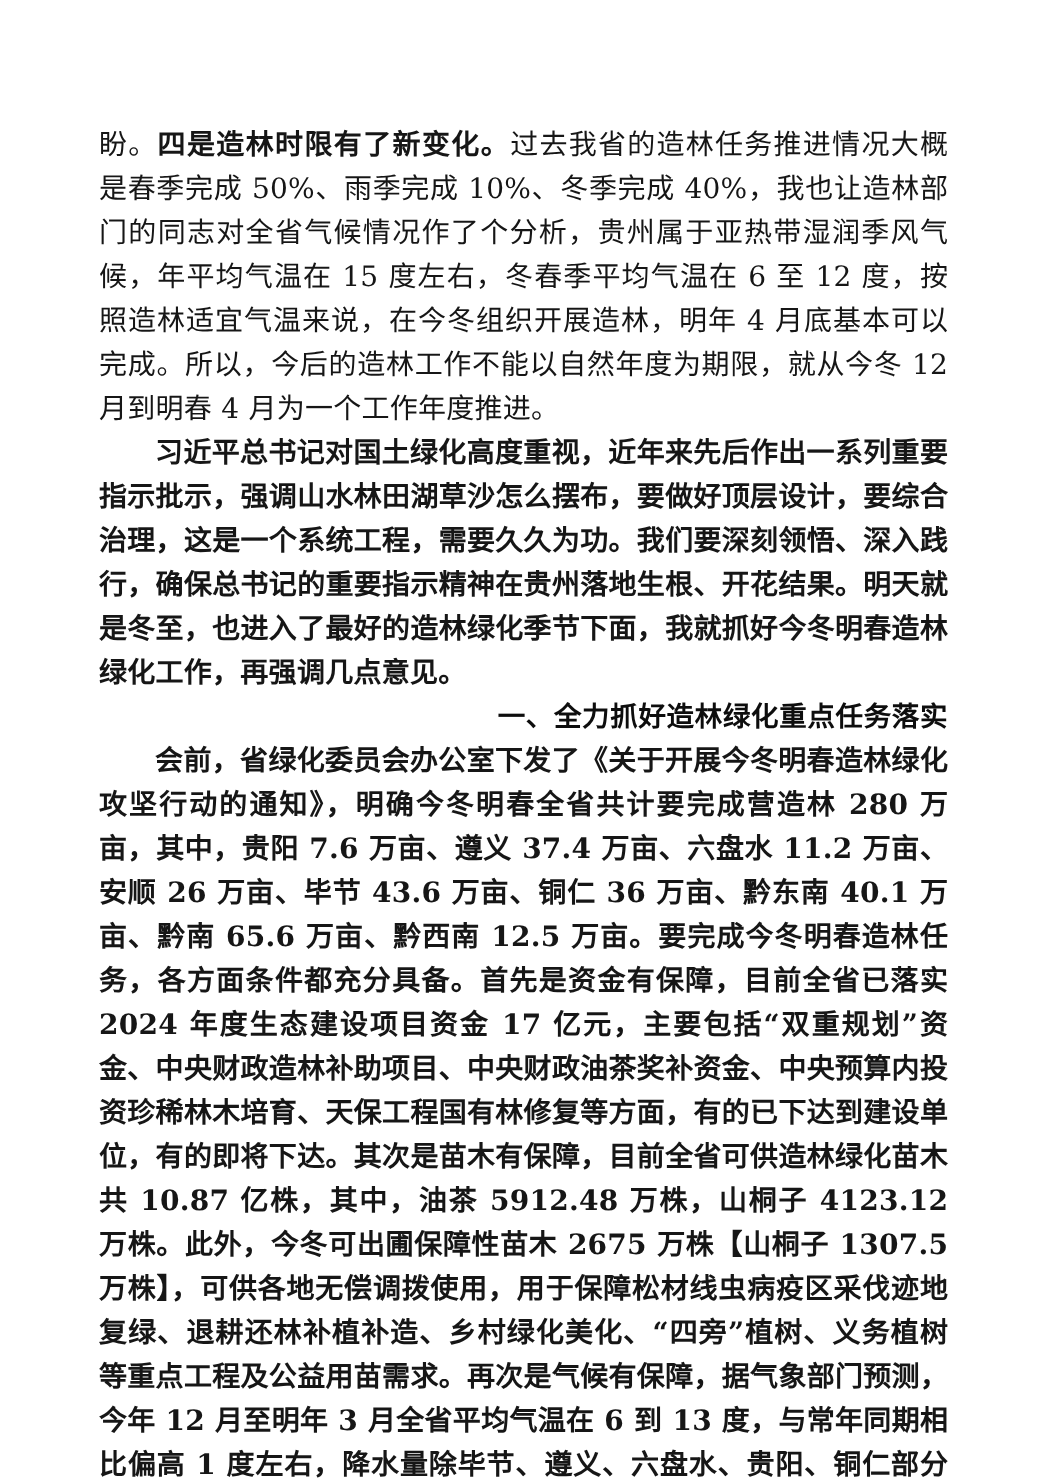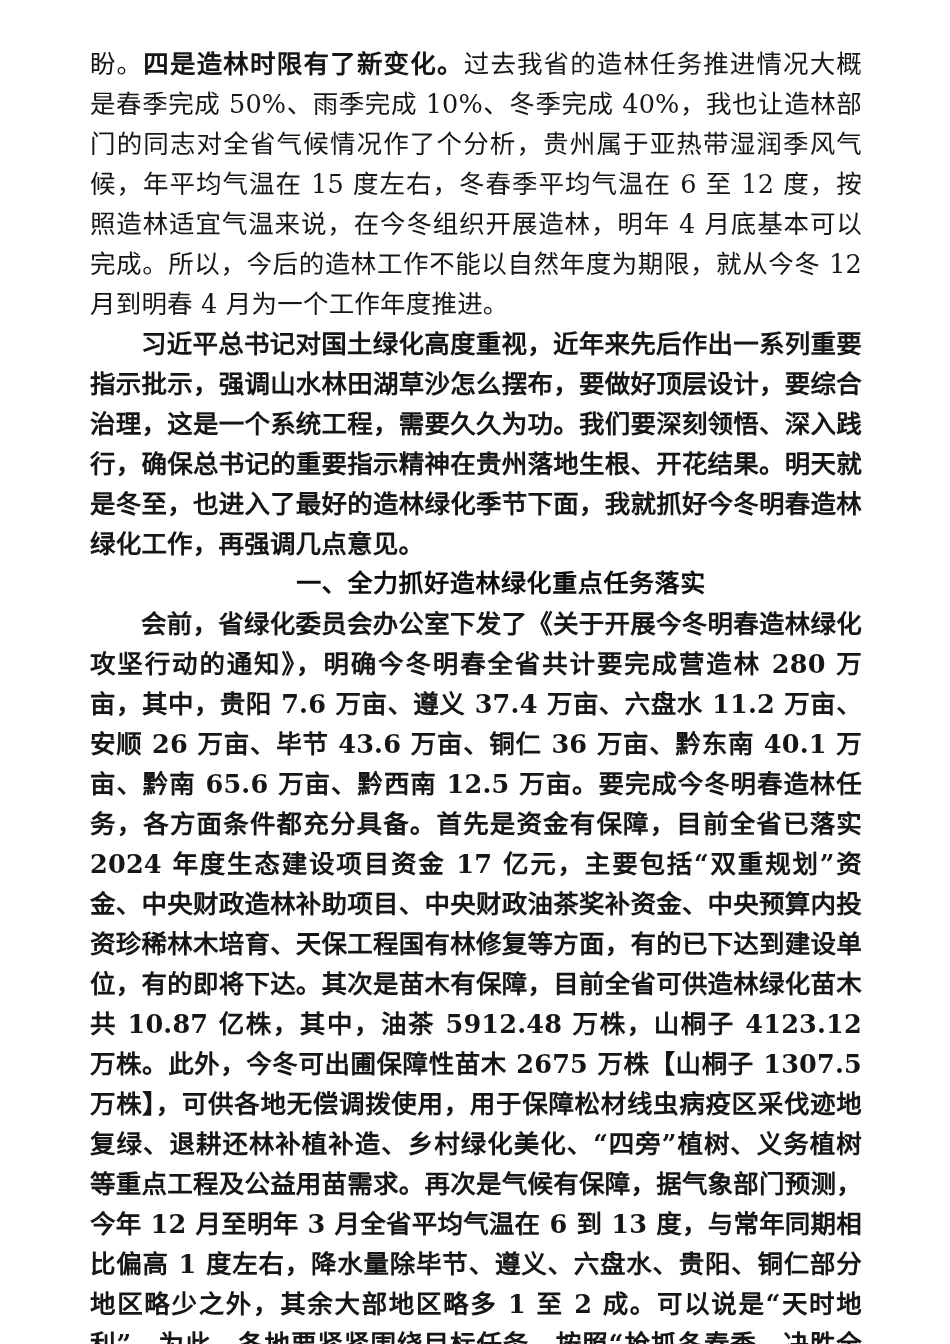--- a/index.html
+++ b/index.html
@@ -15,21 +15,21 @@
     font-family: "DejaVu Serif", "Liberation Serif", serif;
     color: #1a1a1a;
   }
 
   .page {
     position: relative;
     width: 950px;
     height: 1344px;
     background: #ffffff;
     box-sizing: border-box;
-    padding: 44px 90px 0 90px;
+    padding: 112px 90px 0 90px;
   }
 
   .doc-body {
     width: 772px;
   }
 
   
   .para {
     margin: 0;
     font-size: 25.5px;
@@ -58,21 +58,21 @@
   
   .heading {
     margin: 0;
     font-family: "DejaVu Sans", "Liberation Sans", sans-serif;
     font-weight: 700;
     font-size: 25px;
     line-height: 40px;
     text-indent: 50px;
     letter-spacing: 0.6px;
     color: #0d0d0d;
-    text-align: center;
+    text-align: right;
   }
 
   
   .doc-body, .heading {
     -webkit-font-smoothing: antialiased;
   }
 </style>
 </head>
 <body>
 

